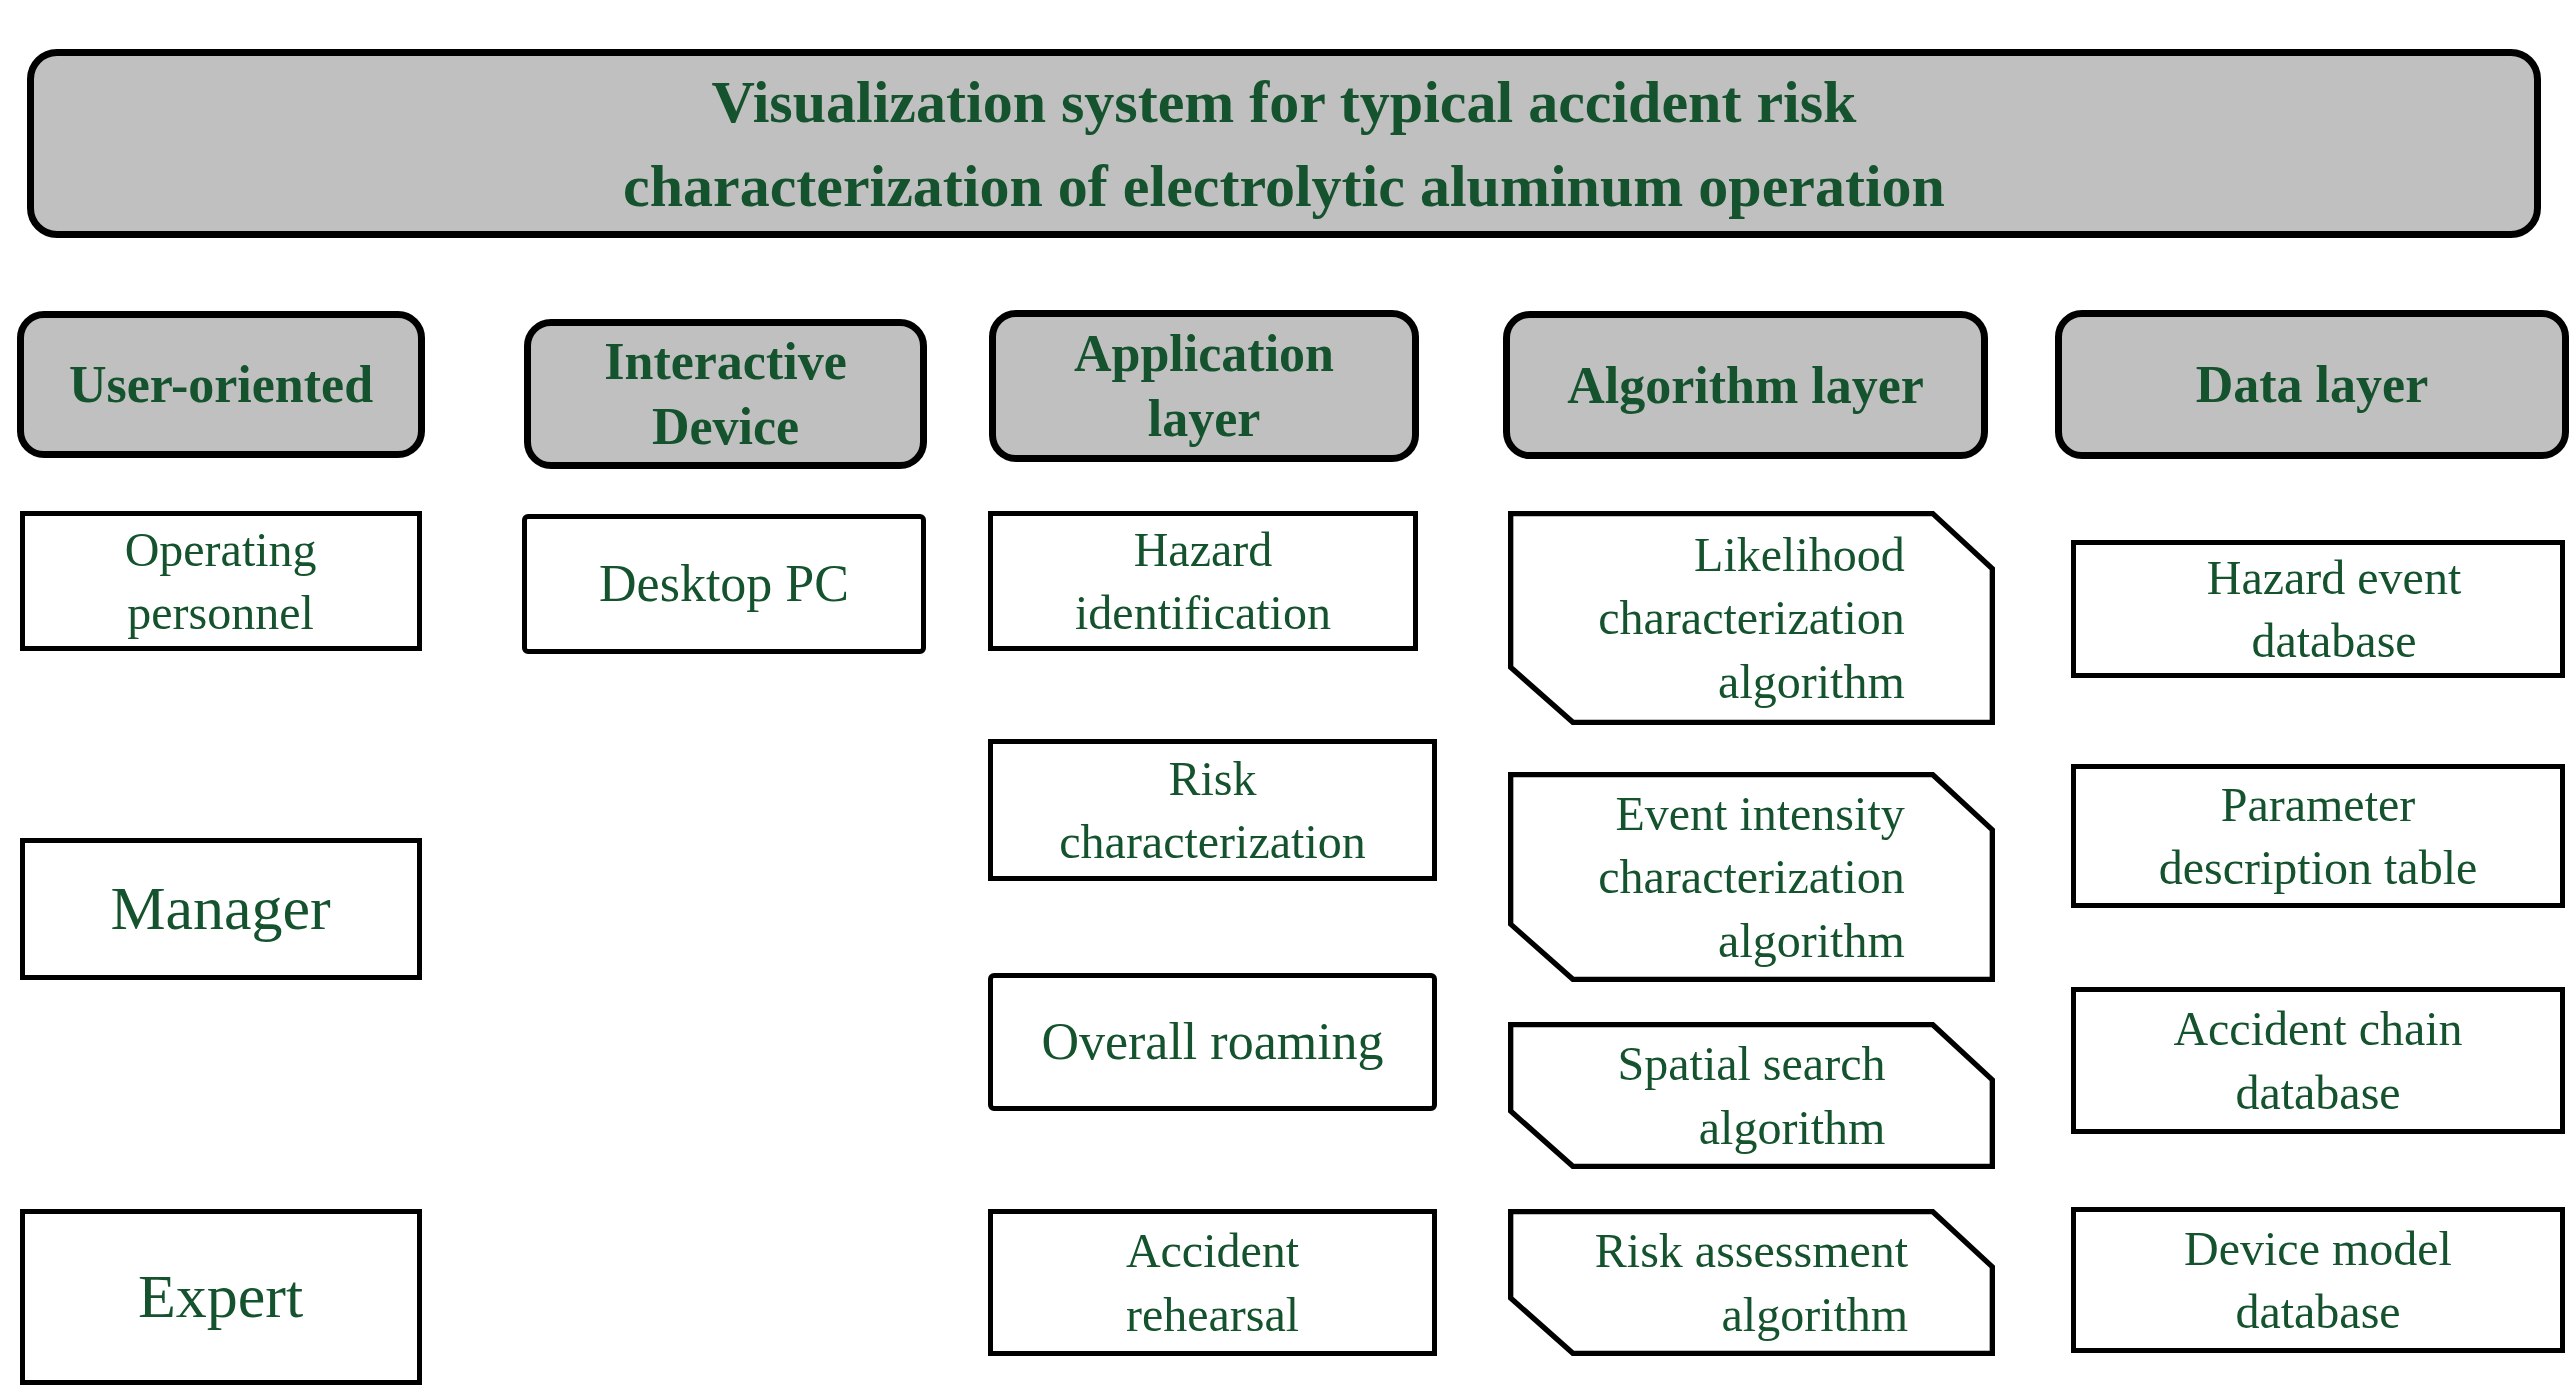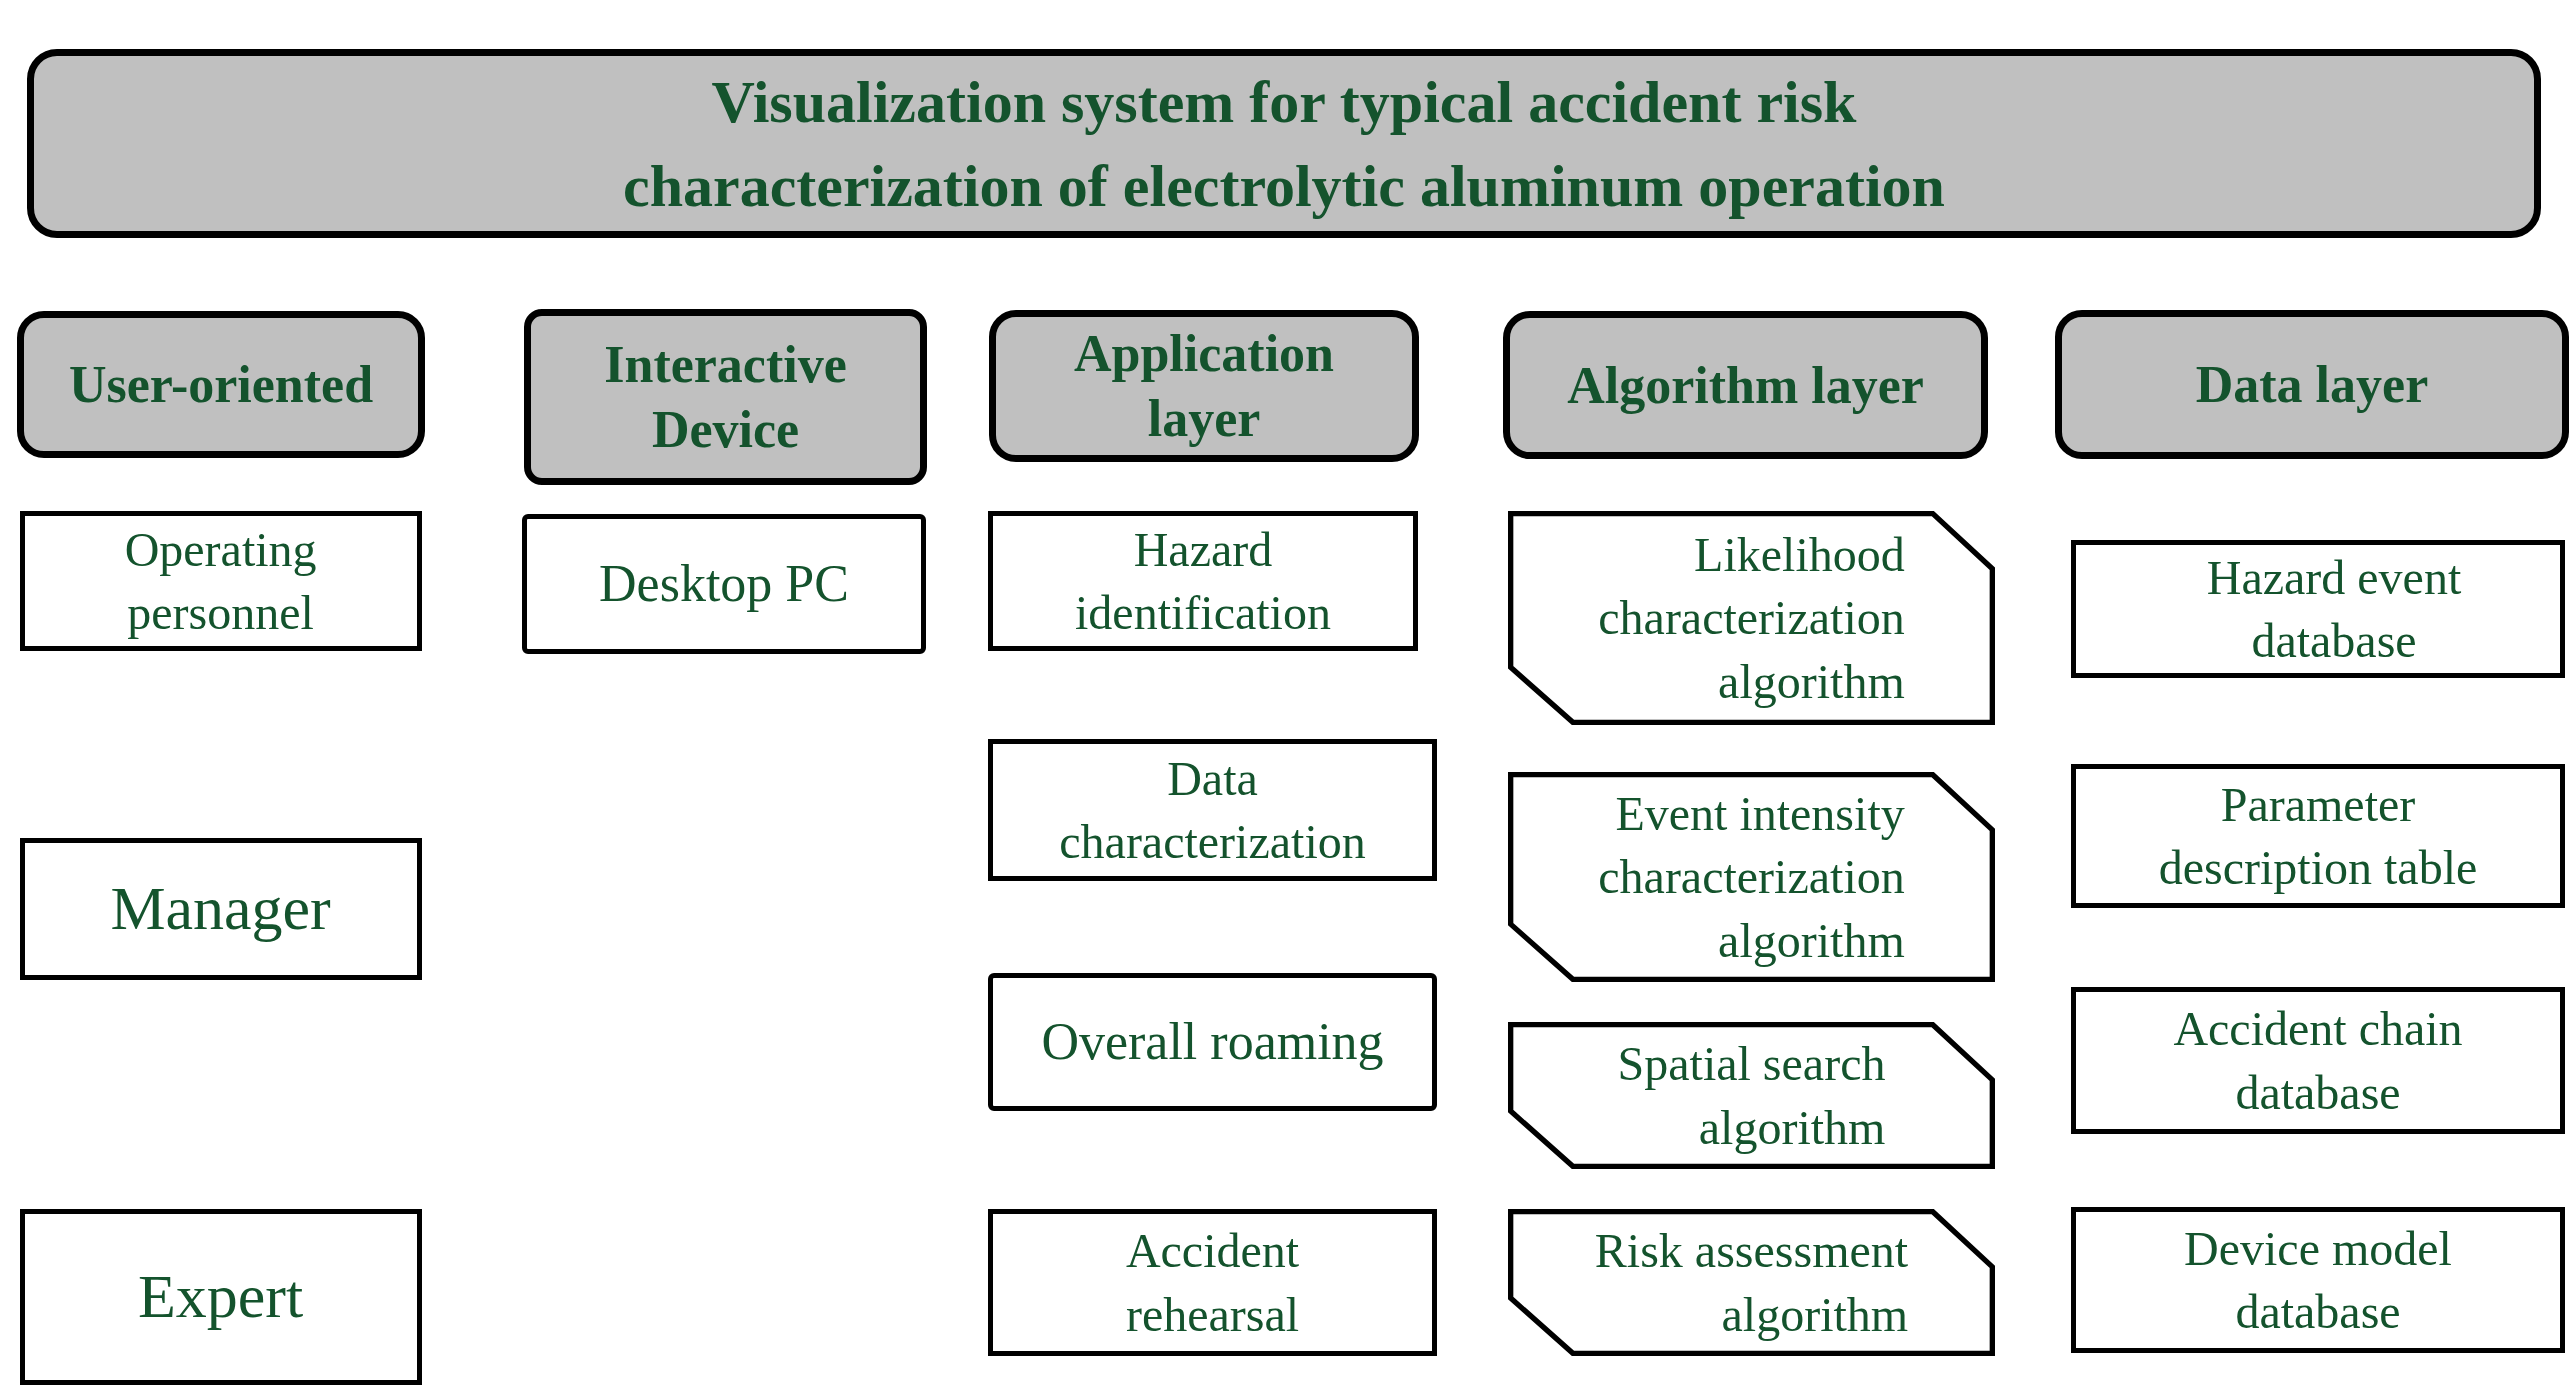--- a/index.html
+++ b/index.html
@@ -80,37 +80,37 @@
 </style>
 </head>
 <body>
 
 <div id="canvas">
 
   <div class="abs title-box" style="left:27px; top:49px; width:2514px; height:189px;">Visualization system for typical accident risk
 characterization of electrolytic aluminum operation</div>
 
   <div class="abs header-box" style="left:17px; top:311px; width:408px; height:147px;">User-oriented</div>
-  <div class="abs header-box" style="left:524px; top:309px; width:403px; height:176px;border-radius:18px;">Interactive
+  <div class="abs header-box" style="left:524px; top:319px; width:403px; height:150px;">Interactive
 Device</div>
   <div class="abs header-box" style="left:989px; top:310px; width:430px; height:152px;">Application
 layer</div>
   <div class="abs header-box" style="left:1503px; top:311px; width:485px; height:148px;">Algorithm layer</div>
   <div class="abs header-box" style="left:2055px; top:310px; width:514px; height:149px;">Data layer</div>
 
   <div class="abs item-box" style="left:19.6px; top:511px; width:402px; height:140px;">Operating
 personnel</div>
   <div class="abs item-box f-lg" style="left:19.6px; top:838px; width:402px; height:142px;">Manager</div>
   <div class="abs item-box f-lg" style="left:19.6px; top:1209px; width:402px; height:176px;">Expert</div>
 
   <div class="abs item-box f-md" style="left:522px; top:514px; width:404px; height:140px;">Desktop PC</div>
 
   <div class="abs item-box" style="left:988px; top:511px; width:430px; height:140px;">Hazard
 identification</div>
-  <div class="abs item-box" style="left:988px; top:739px; width:449px; height:142px;">Data
+  <div class="abs item-box" style="left:988px; top:739px; width:449px; height:142px;">Risk
 characterization</div>
   <div class="abs item-box f-md" style="left:988px; top:973px; width:449px; height:138px;">Overall roaming</div>
   <div class="abs item-box" style="left:988px; top:1209px; width:449px; height:147px;">Accident
 rehearsal</div>
 
   <div class="abs algo-box" style="left:1508px; top:511px; width:487px; height:214px;">
     <svg viewBox="0 0 548 241" preserveAspectRatio="none">
       <polygon points="3,3 478,3 545,65 545,238 73,238 3,176" fill="#ffffff" stroke="#000000" stroke-width="6"></polygon>
     </svg>
     <div class="label">Likelihood

